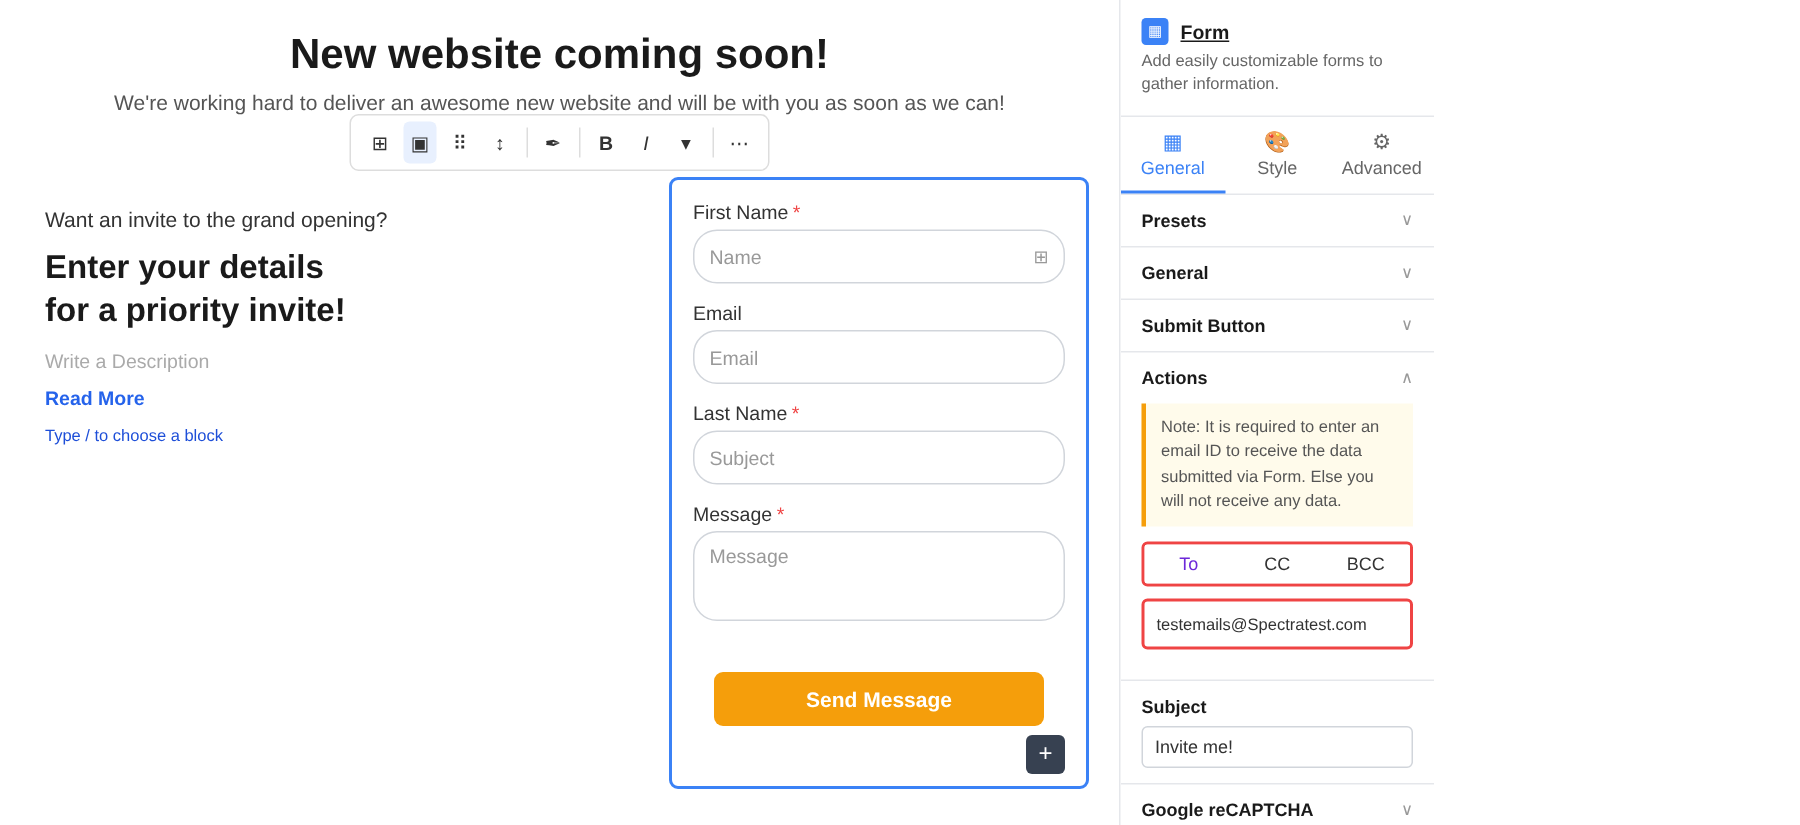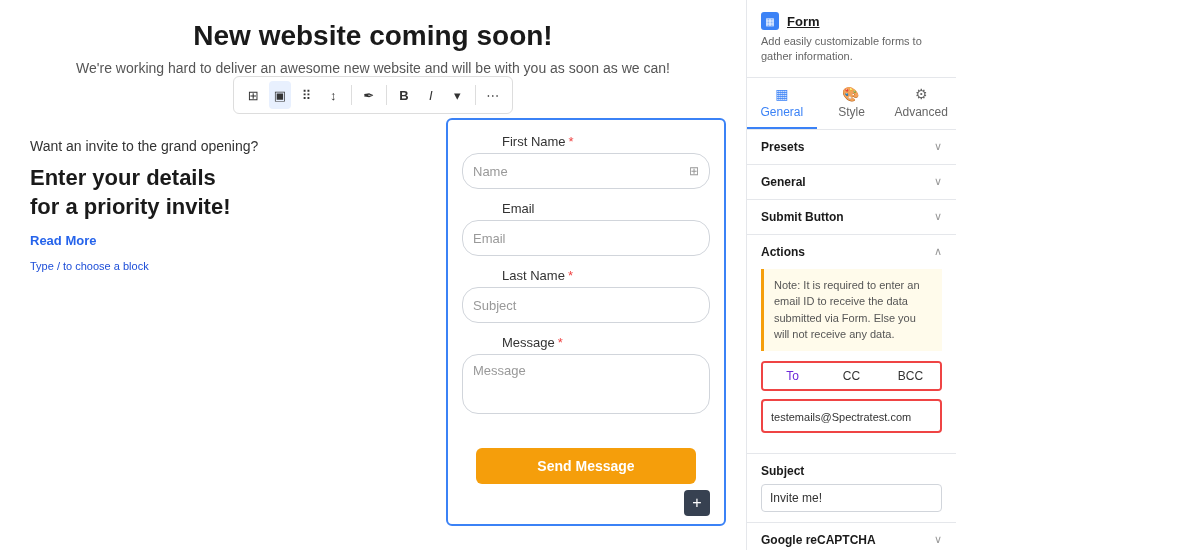--- a/index.html
+++ b/index.html
@@ -121,21 +121,20 @@
       margin-bottom: 12px;
     }
 
     .field-label {
       font-size: 13px;
       color: #333;
       margin-bottom: 4px;
       display: flex;
       align-items: center;
       gap: 3px;
-      margin-left: 40px;
     }
 
     .required-star {
       color: #ef4444;
     }
 
     .field-input {
       width: 100%;
       border: 1px solid #d1d5db;
       border-radius: 16px;
@@ -410,20 +409,21 @@
       <button class="toolbar-btn">⋯</button>
     </div>
 
     <div class="content-layout">
 
       <div class="left-content">
         <p class="invite-text">Want an invite to the grand opening?</p>
         <h2 class="invite-heading">
           Enter your details<br>for a priority invite!
         </h2>
+        <p class="description-placeholder">Write a Description</p>
         <a class="read-more">Read More</a>
         <span class="type-hint">Type / to choose a block</span>
       </div>
 
       <div style="display:flex; flex-direction:column; align-items:flex-start;">
         <div class="form-panel">
           <div class="form-inner">
 
             <div class="form-field-group">
               <div class="field-label">

